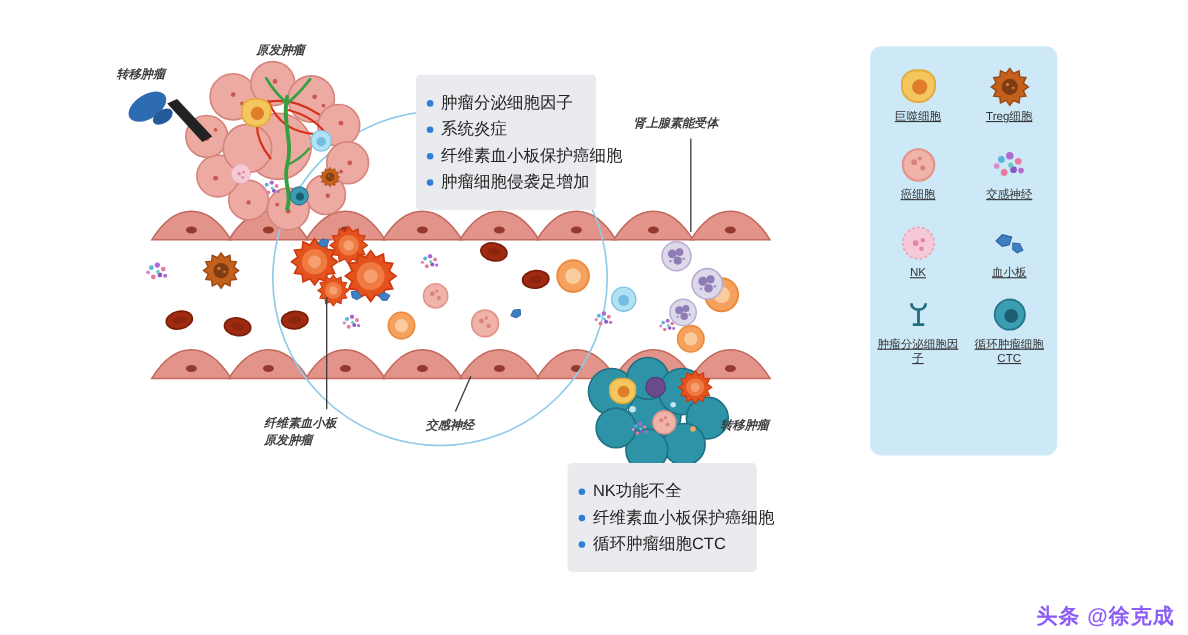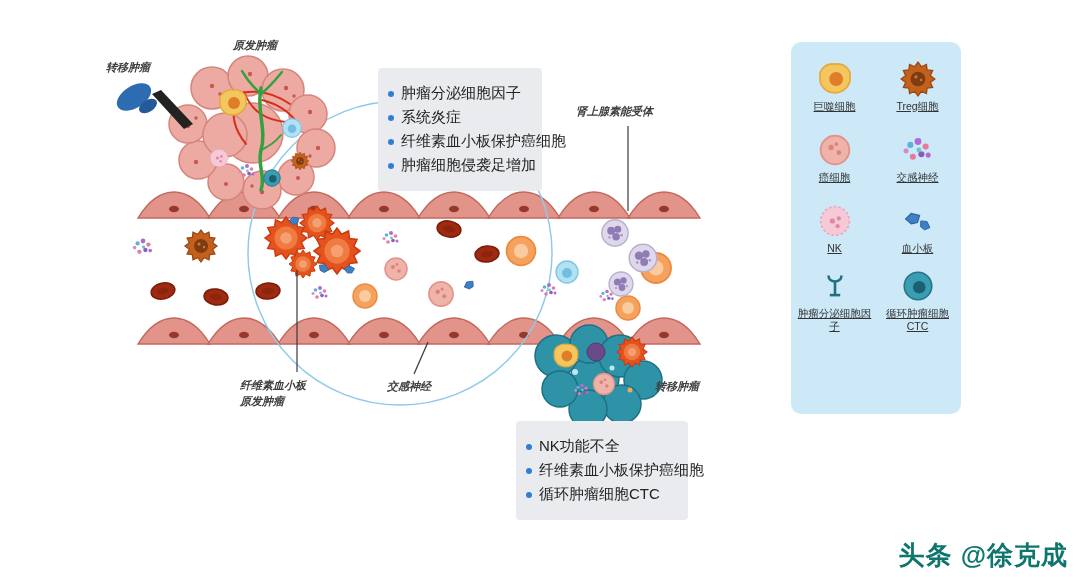--- a/index.html
+++ b/index.html
@@ -14,21 +14,21 @@
   .dlabel{position:absolute;font-size:11px;font-weight:600;color:#404040;white-space:nowrap;font-style:italic;}
   .dlabel.center{white-space:normal;text-align:left;line-height:1.45;}
   .infobox{position:absolute;background:#e9ebee;border-radius:4px;padding:11px 10px;box-sizing:border-box;}
   .info-row{display:flex;align-items:center;margin:5px 0;font-size:15px;color:#222;white-space:nowrap;}
   .info-row .bullet{display:inline-block;width:6px;height:6px;border-radius:50%;background:#2f7fd6;margin-right:7px;flex:0 0 auto;}
   .legend{position:absolute;left:791px;top:42px;width:170px;height:372px;background:#cde9f8;border-radius:10px;
           display:grid;grid-template-columns:1fr 1fr;grid-template-rows:repeat(5,1fr);justify-items:center;align-items:center;
           padding:8px 2px;box-sizing:border-box;}
   .legend-cell{display:flex;flex-direction:column;align-items:center;width:80px;}
   .legend-label{font-size:10.5px;color:#333;text-align:center;line-height:1.25;margin-top:1px;text-decoration:underline;}
-  .watermark{position:absolute;right:12px;bottom:4px;font-size:26px;font-weight:700;color:#0f766e;letter-spacing:1px;}
+  .watermark{position:absolute;right:12px;bottom:4px;font-size:19px;font-weight:700;color:#8b5cf6;letter-spacing:1px;}
 </style>
 </head>
 <body>
 
 <svg style="position:absolute;width:0;height:0;" aria-hidden="true">
   <defs>
     <g id="sym-star12">
         <polygon points="10,0 7.3,-2 8.7,-5 5.4,-5.4 5,-8.7 2,-7.3 0,-10 -2,-7.3 -5,-8.7 -5.4,-5.4 -8.7,-5 -7.3,-2 -10,0 -7.3,2 -8.7,5 -5.4,5.4 -5,8.7 -2,7.3 0,10 2,7.3 5,8.7 5.4,5.4 8.7,5 7.3,2"></polygon>
       </g>
     <g id="sym-rbc">

